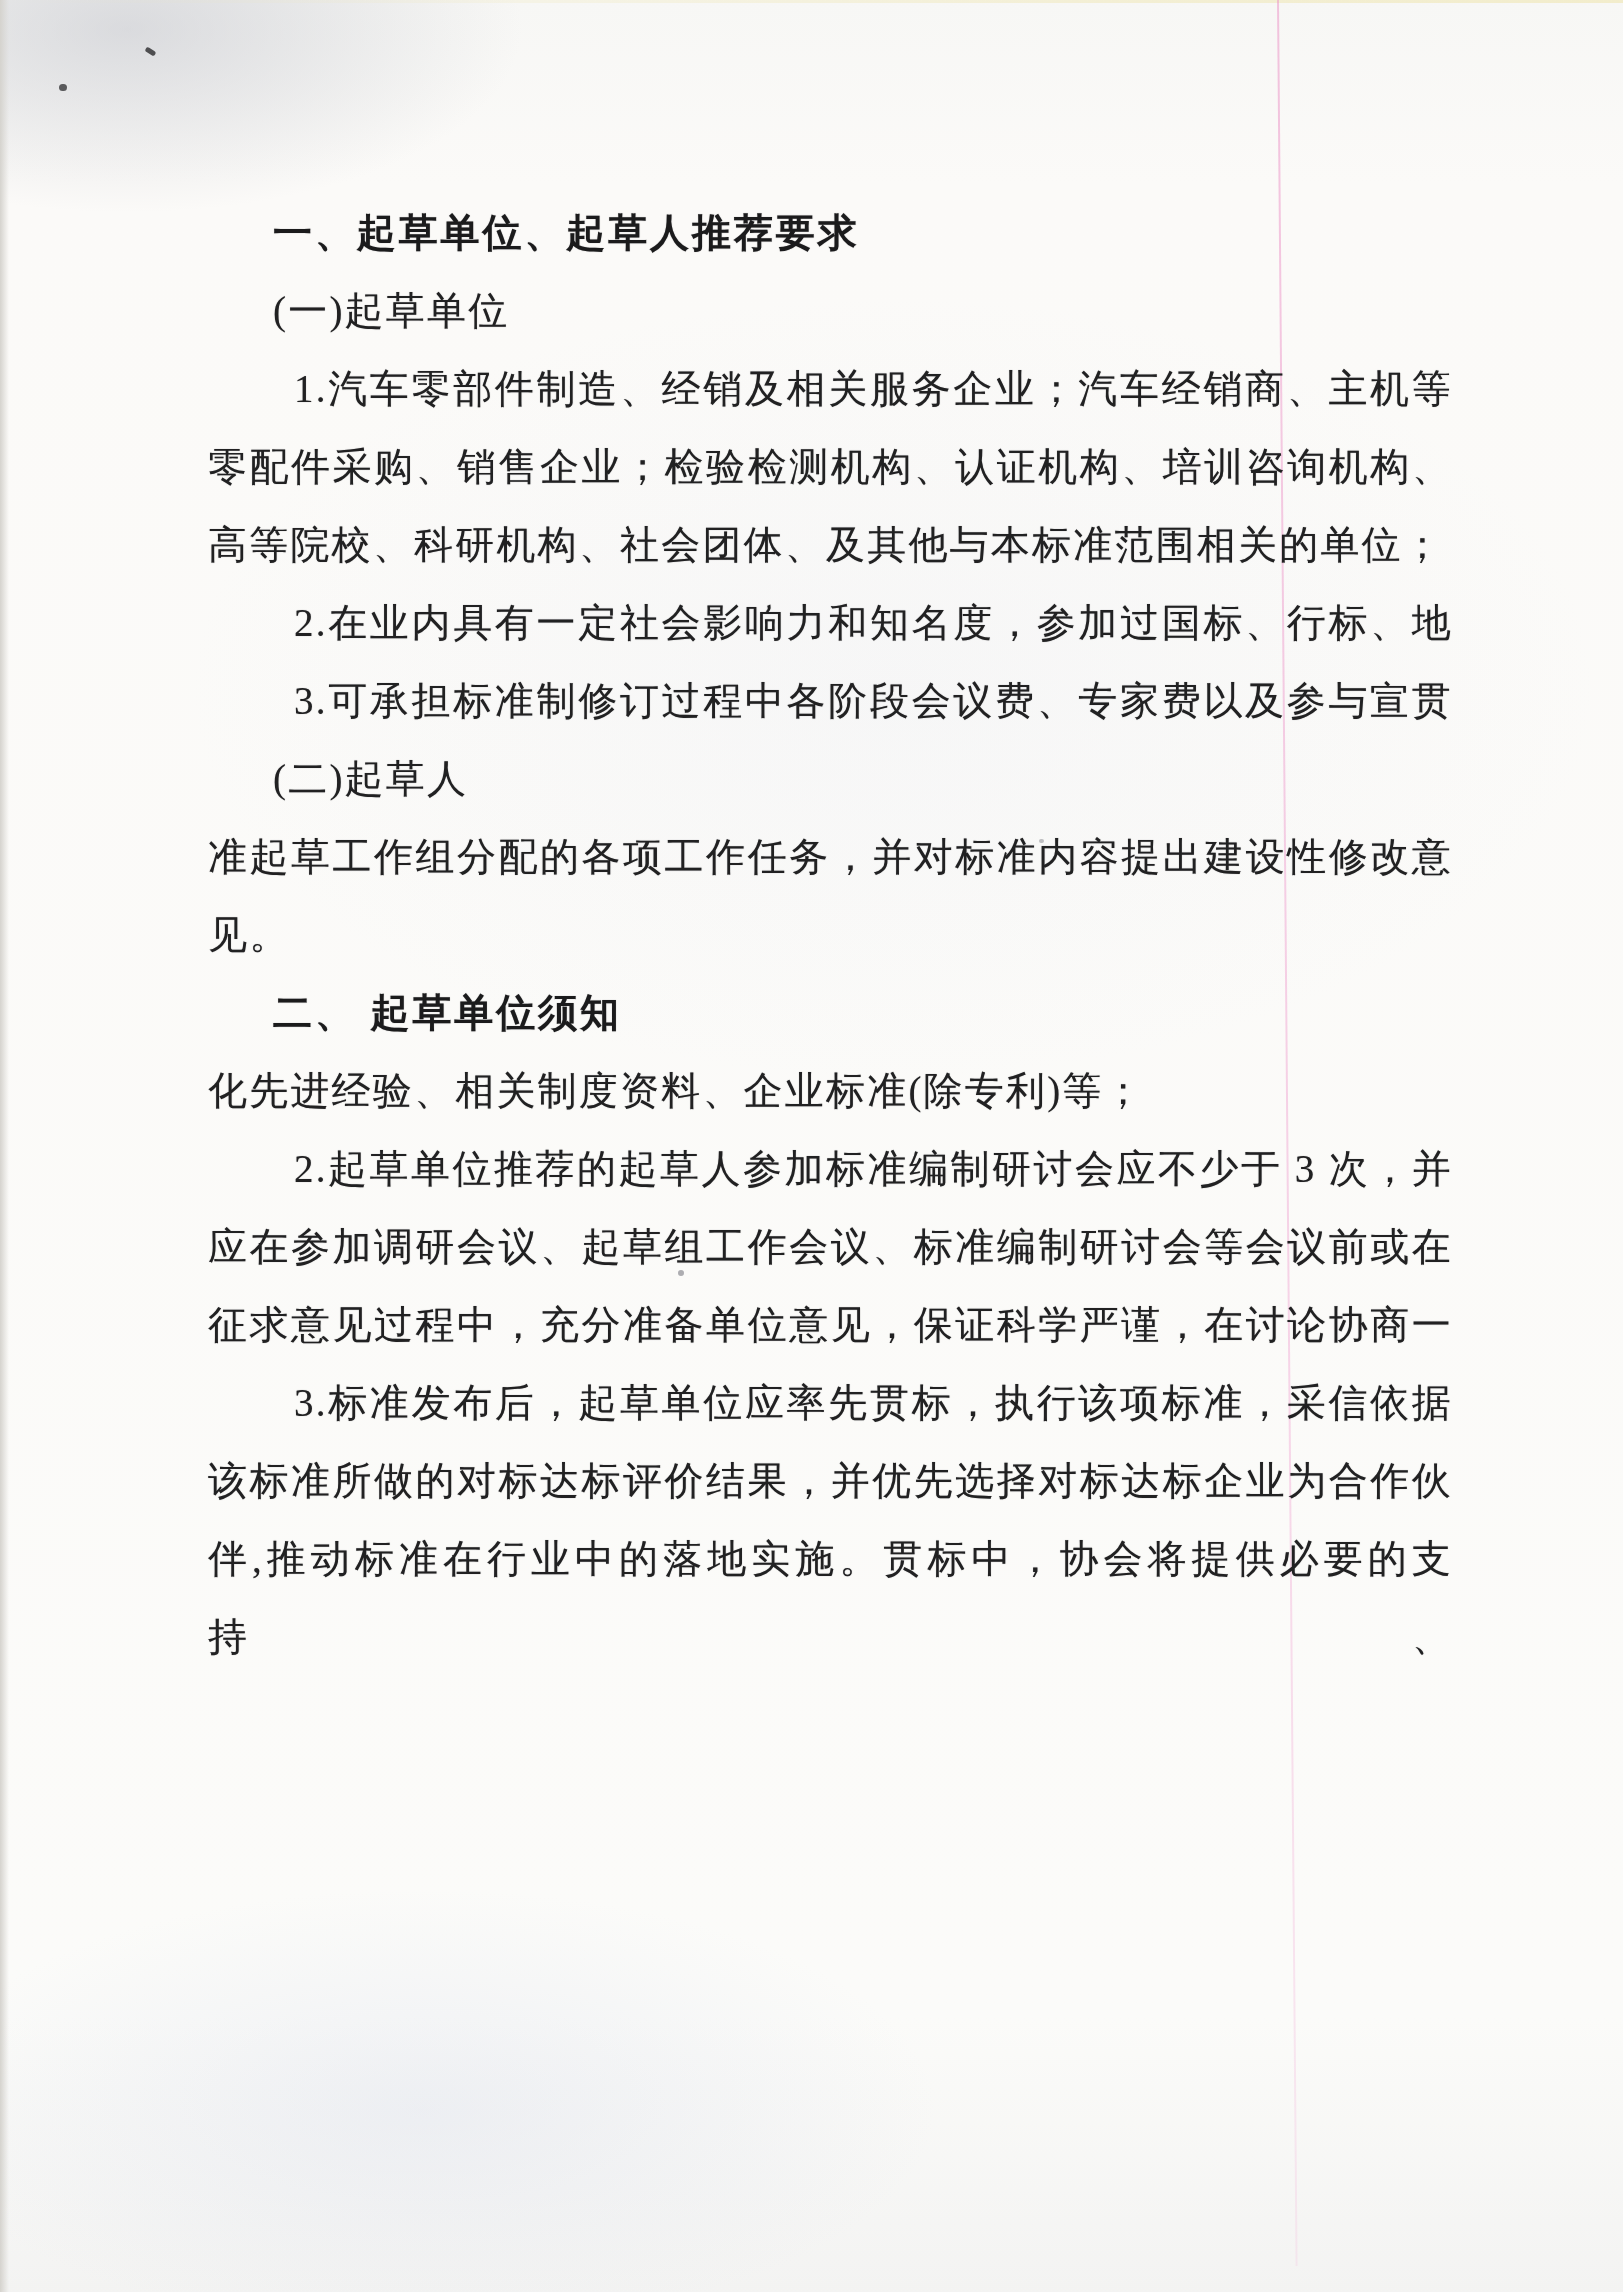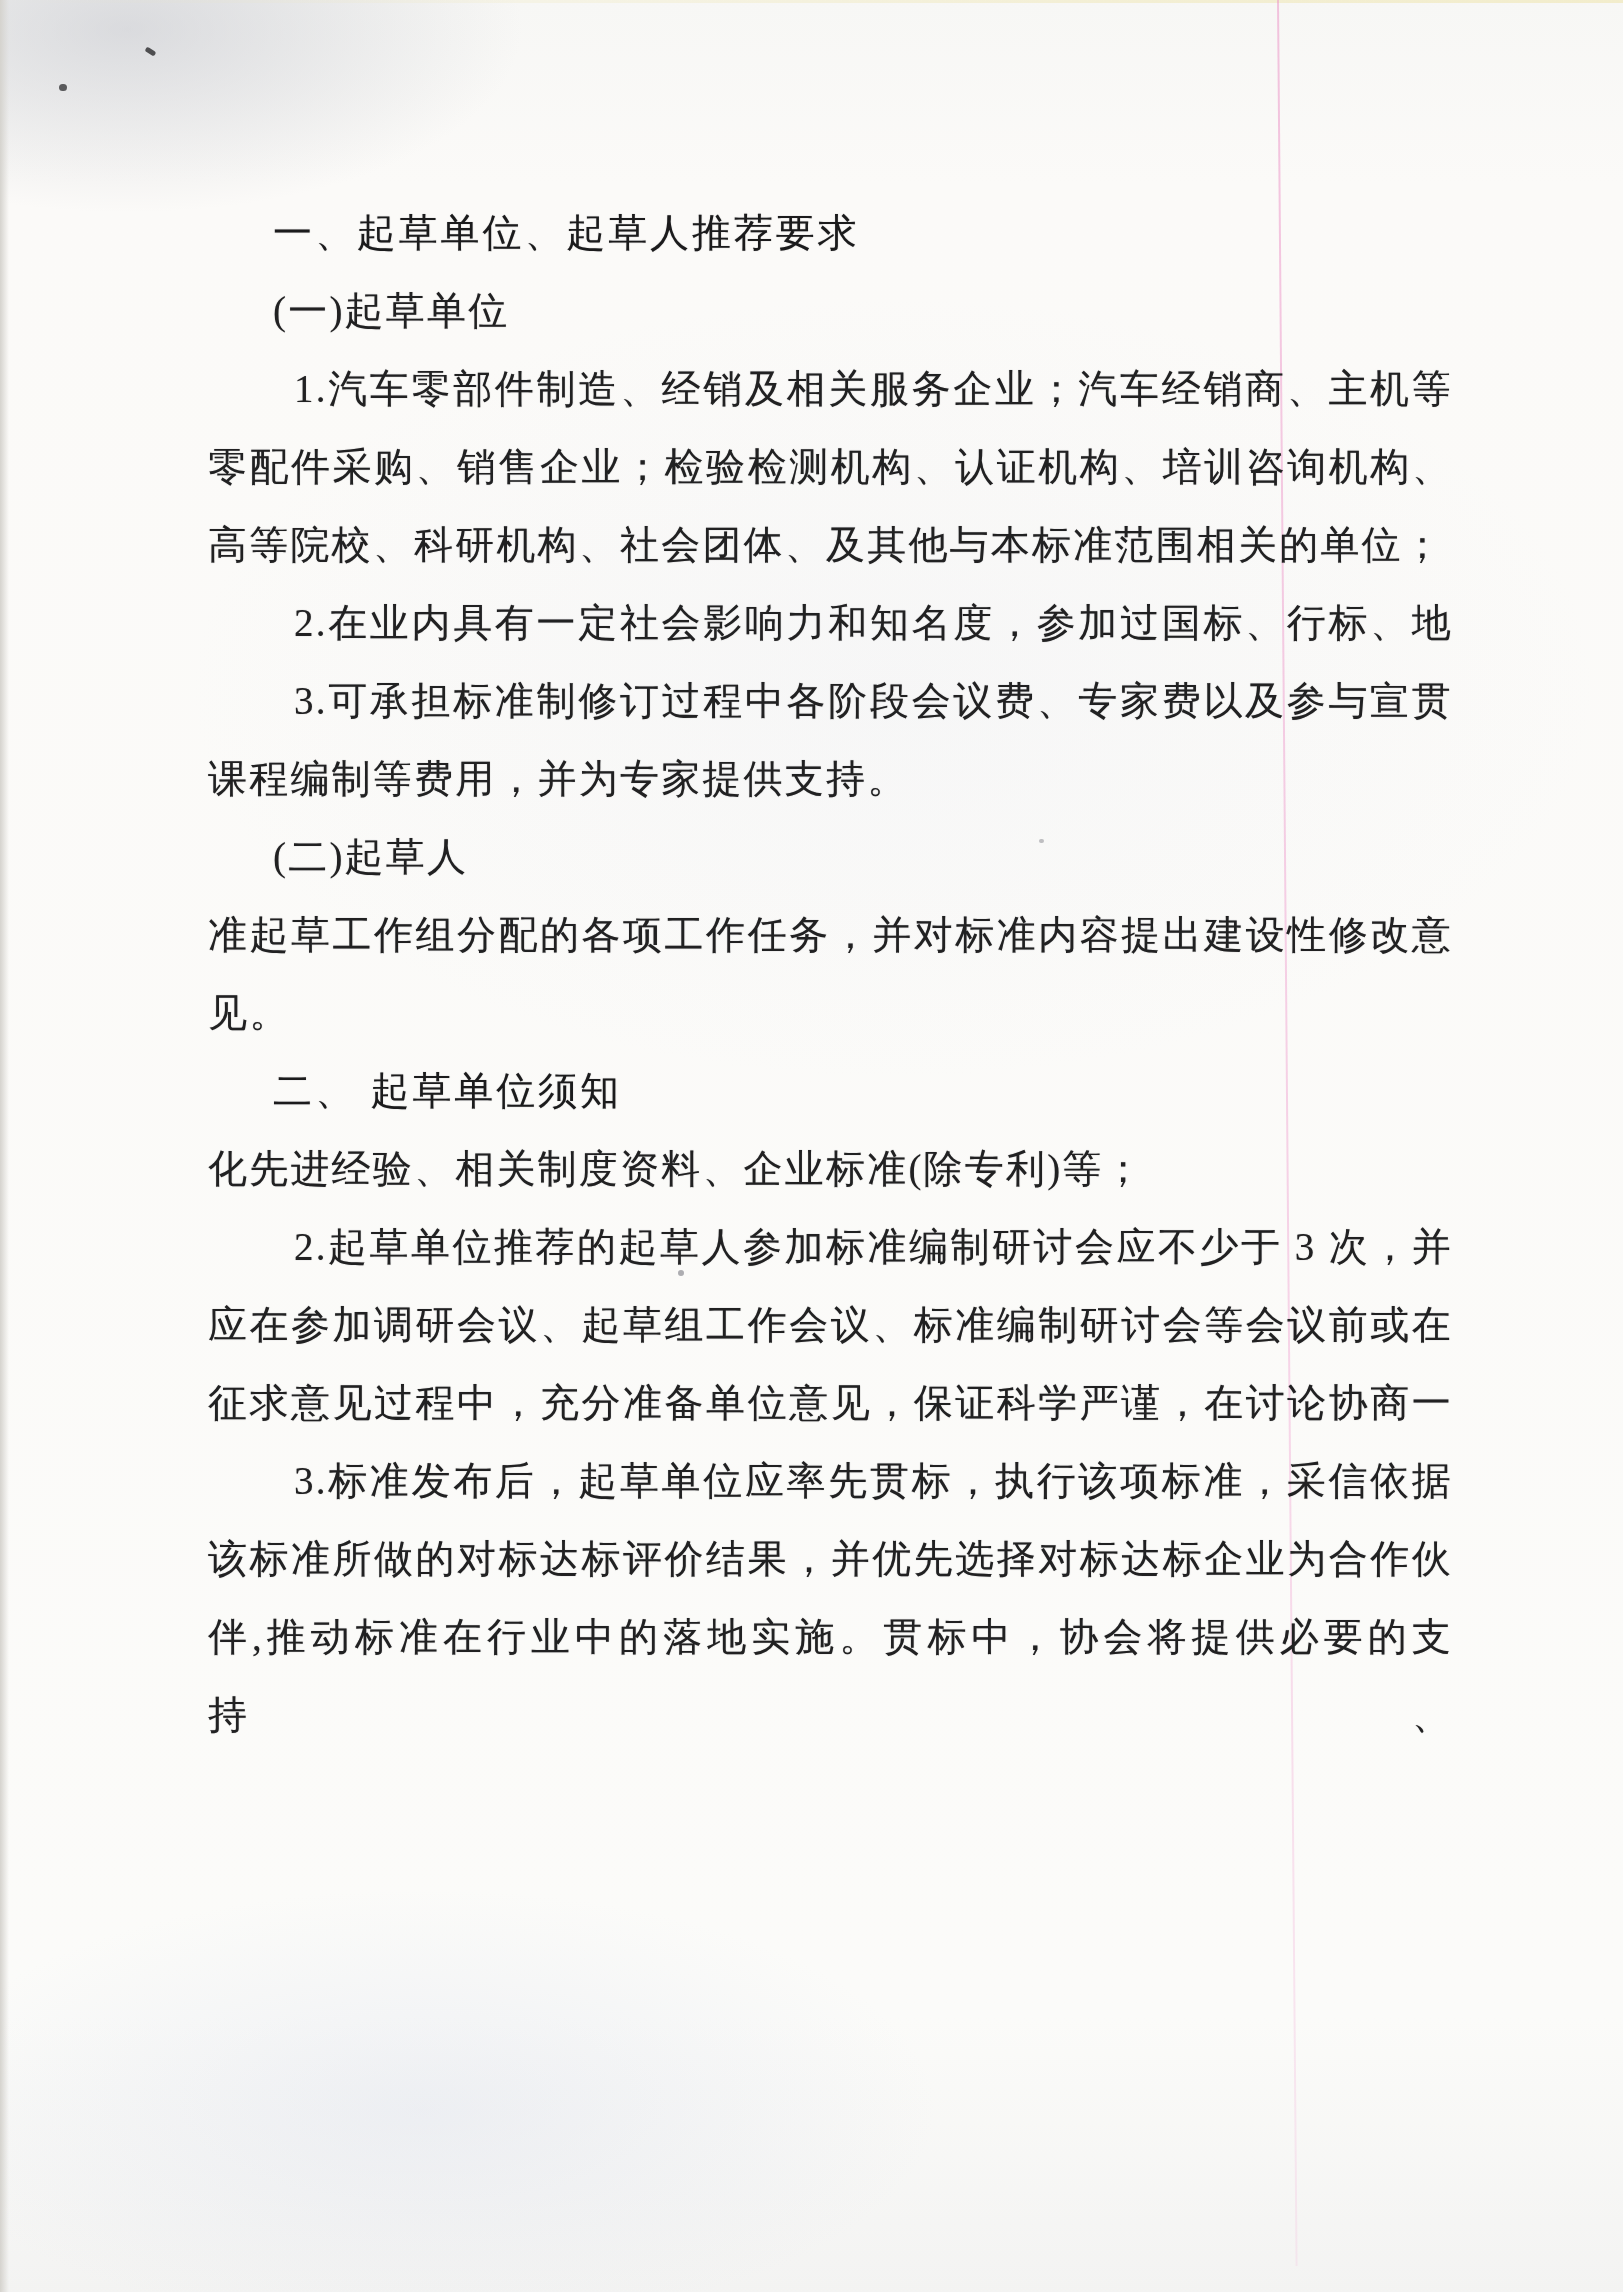--- a/index.html
+++ b/index.html
@@ -71,21 +71,21 @@
     text-align-last: justify;
   }
   
   .line.p { text-indent: 86px; }
   
   .line.s { text-indent: 65px; }
   
   .line.h {
     text-indent: 65px;
     font-family: "Liberation Sans", "DejaVu Sans", sans-serif;
-    font-weight: 400;
+    font-weight: 700;
     letter-spacing: 2.9px;
     color: #1b1b1c;
   }
 </style>
 </head>
 <body>
 
 <div class="page">
 
   <div class="edge-left"></div>
@@ -98,21 +98,20 @@
   <div class="speck s4"></div>
 
   <div class="textblock">
     <div class="line h">一、起草单位、起草人推荐要求</div>
     <div class="line s">(一)起草单位</div>
     <div class="line p f">1.汽车零部件制造、经销及相关服务企业；汽车经销商、主机等</div>
     <div class="line f">零配件采购、销售企业；检验检测机构、认证机构、培训咨询机构、</div>
     <div class="line">高等院校、科研机构、社会团体、及其他与本标准范围相关的单位；</div>
     <div class="line p f">2.在业内具有一定社会影响力和知名度，参加过国标、行标、地</div>
     <div class="line p f">3.可承担标准制修订过程中各阶段会议费、专家费以及参与宣贯</div>
-    <div class="line">课程编制等费用，并为专家提供支持。</div>
     <div class="line s">(二)起草人</div>
     <div class="line f">准起草工作组分配的各项工作任务，并对标准内容提出建设性修改意</div>
     <div class="line">见。</div>
     <div class="line h">二、 起草单位须知</div>
     <div class="line">化先进经验、相关制度资料、企业标准(除专利)等；</div>
     <div class="line p f">2.起草单位推荐的起草人参加标准编制研讨会应不少于 3 次，并</div>
     <div class="line f">应在参加调研会议、起草组工作会议、标准编制研讨会等会议前或在</div>
     <div class="line f">征求意见过程中，充分准备单位意见，保证科学严谨，在讨论协商一</div>
     <div class="line p f">3.标准发布后，起草单位应率先贯标，执行该项标准，采信依据</div>
     <div class="line f">该标准所做的对标达标评价结果，并优先选择对标达标企业为合作伙</div>

